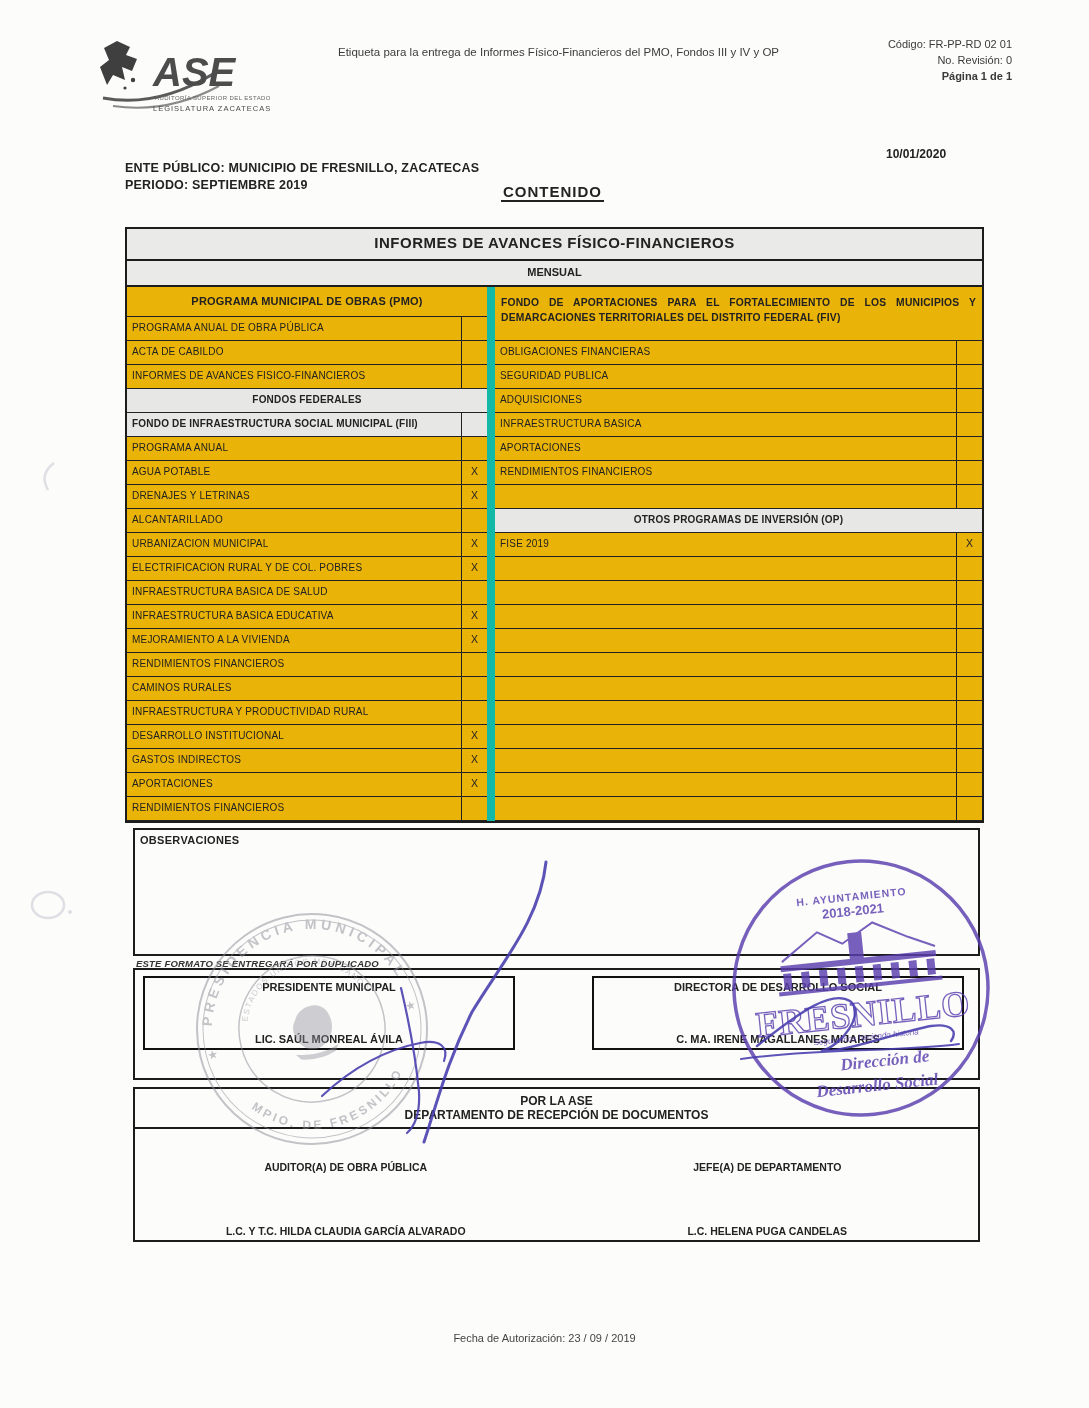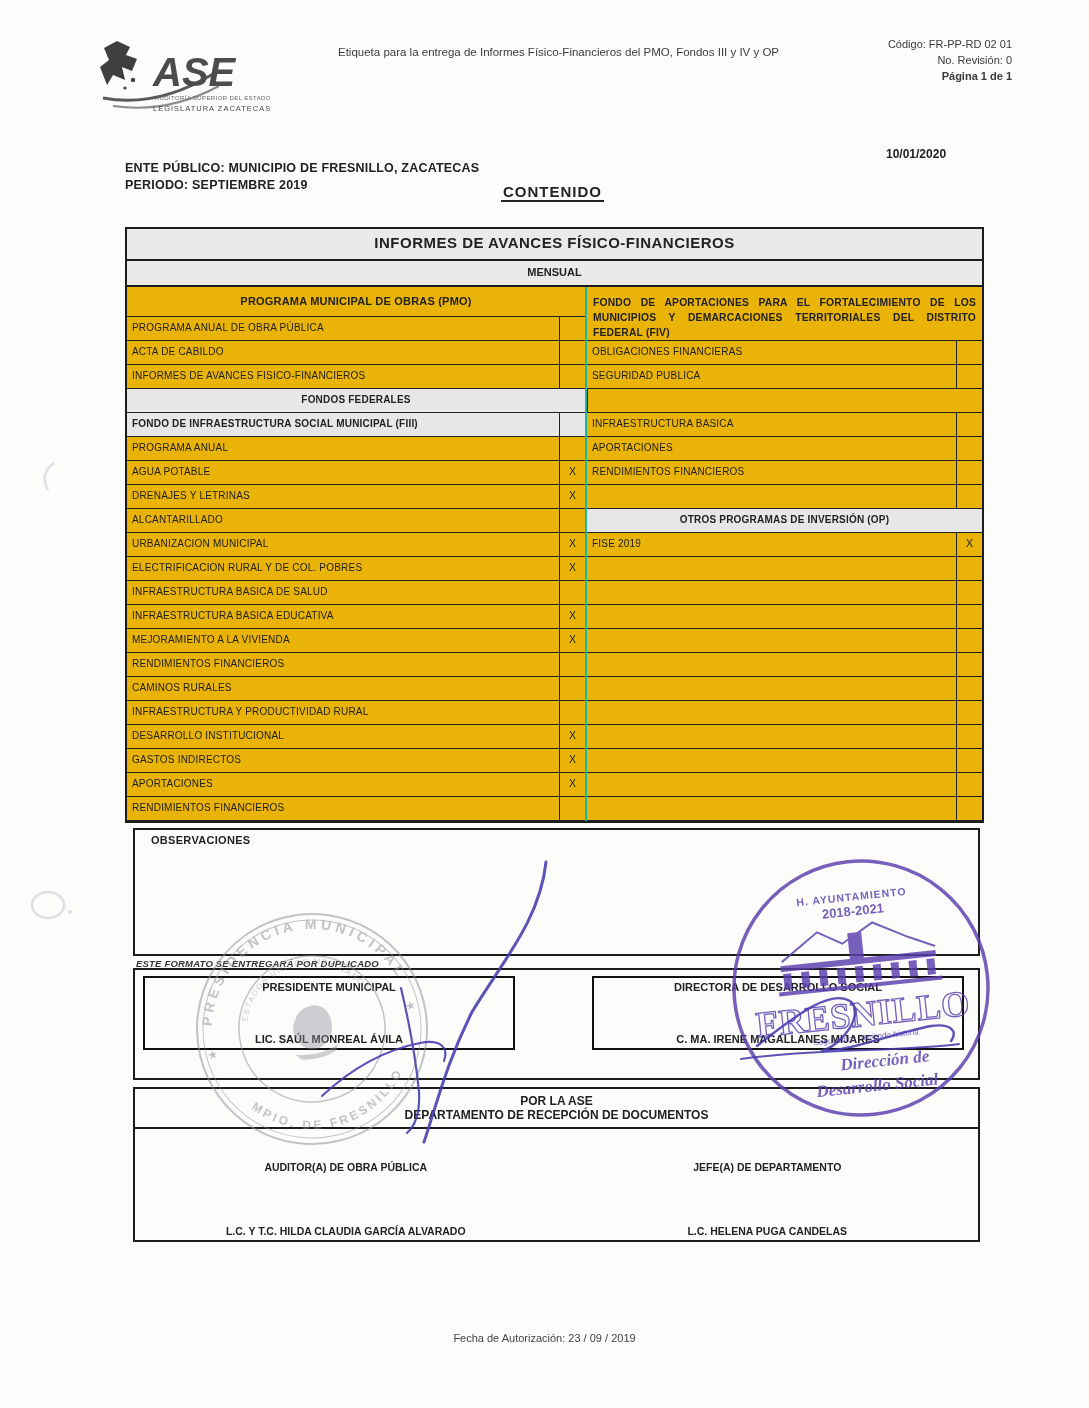--- a/index.html
+++ b/index.html
@@ -18,36 +18,36 @@
              letter-spacing:1px;}
   .contenido span{border-bottom:2px solid #222;padding:0 2px;}
 
   
   .ctable{left:125px;top:227px;width:855px;border:2px solid #1c1c1c;background:#eab308;}
   .t-title{height:30px;line-height:28px;text-align:center;font-weight:bold;font-size:15px;
            letter-spacing:.5px;background:#eaeae8;border-bottom:2px solid #1c1c1c;}
   .t-sub{height:24px;line-height:22px;text-align:center;font-weight:bold;font-size:11px;
          background:#eaeae8;border-bottom:2px solid #1c1c1c;}
   .t-cols{display:flex;}
-  .t-left{width:460px;border-right:2px solid #14b8a6;box-sizing:border-box;}
+  .t-left{width:368px;border-right:8px solid #14b8a6;box-sizing:border-box;}
   .t-right{flex:1;}
   .t-head{height:30px;box-sizing:border-box;border-bottom:1.5px solid #222;font-weight:bold;
           font-size:11px;text-align:center;line-height:28px;letter-spacing:.2px;}
   .t-head.fiv{height:54px;text-align:justify;line-height:1.45;font-size:10.3px;padding:9px 6px 0 6px;}
   .row{display:flex;height:24px;box-sizing:border-box;border-bottom:1.5px solid #222;}
   .row .lbl{flex:1;padding:0 5px;font-size:10px;line-height:21px;letter-spacing:.2px;
             white-space:nowrap;overflow:hidden;}
   .row .cbx{width:25px;border-left:1.5px solid #222;text-align:center;font-size:10.5px;line-height:21px;}
   .row.section{background:#e7e7e5;font-weight:bold;}
   .row.section .lbl{text-align:center;}
   .row.subheader{background:#e7e7e5;font-weight:bold;}
 
   
   .obs{left:133px;top:828px;width:847px;height:128px;border:2px solid #1c1c1c;box-sizing:border-box;}
-  .obs .obs-label{font-size:11px;font-weight:bold;padding:4px 0 0 16px;letter-spacing:.3px;}
+  .obs .obs-label{font-size:11px;font-weight:bold;padding:4px 0 0 5px;letter-spacing:.3px;}
   .dup-note{left:136px;top:958px;font-size:9.5px;font-weight:bold;font-style:italic;color:#333;
             letter-spacing:.2px;}
 
   
   .ente-box{left:133px;top:968px;width:847px;height:112px;border:2px solid #1c1c1c;box-sizing:border-box;}
   .ente-title{height:22px;line-height:20px;text-align:center;font-weight:bold;font-size:12px;
               border-bottom:2px solid #1c1c1c;letter-spacing:.3px;}
   .ente-inner{display:flex;justify-content:space-between;padding:6px 14px 0 8px;gap:36px;}
   .sig-box{width:372px;height:74px;border:2px solid #111;box-sizing:border-box;position:relative;background:transparent;}
   .sig-box .role{position:absolute;top:3px;left:0;right:0;text-align:center;font-weight:bold;font-size:11px;}
@@ -225,20 +225,21 @@
             <div class="lbl">OBLIGACIONES FINANCIERAS</div>
             <div class="cbx"></div>
           </div>
 
           <div class="row">
             <div class="lbl">SEGURIDAD PUBLICA</div>
             <div class="cbx"></div>
           </div>
 
           <div class="row">
+            <div class="lbl">ADQUISICIONES</div>
             <div class="cbx"></div>
           </div>
 
           <div class="row">
             <div class="lbl">INFRAESTRUCTURA BASICA</div>
             <div class="cbx"></div>
           </div>
 
           <div class="row">
             <div class="lbl">APORTACIONES</div>

